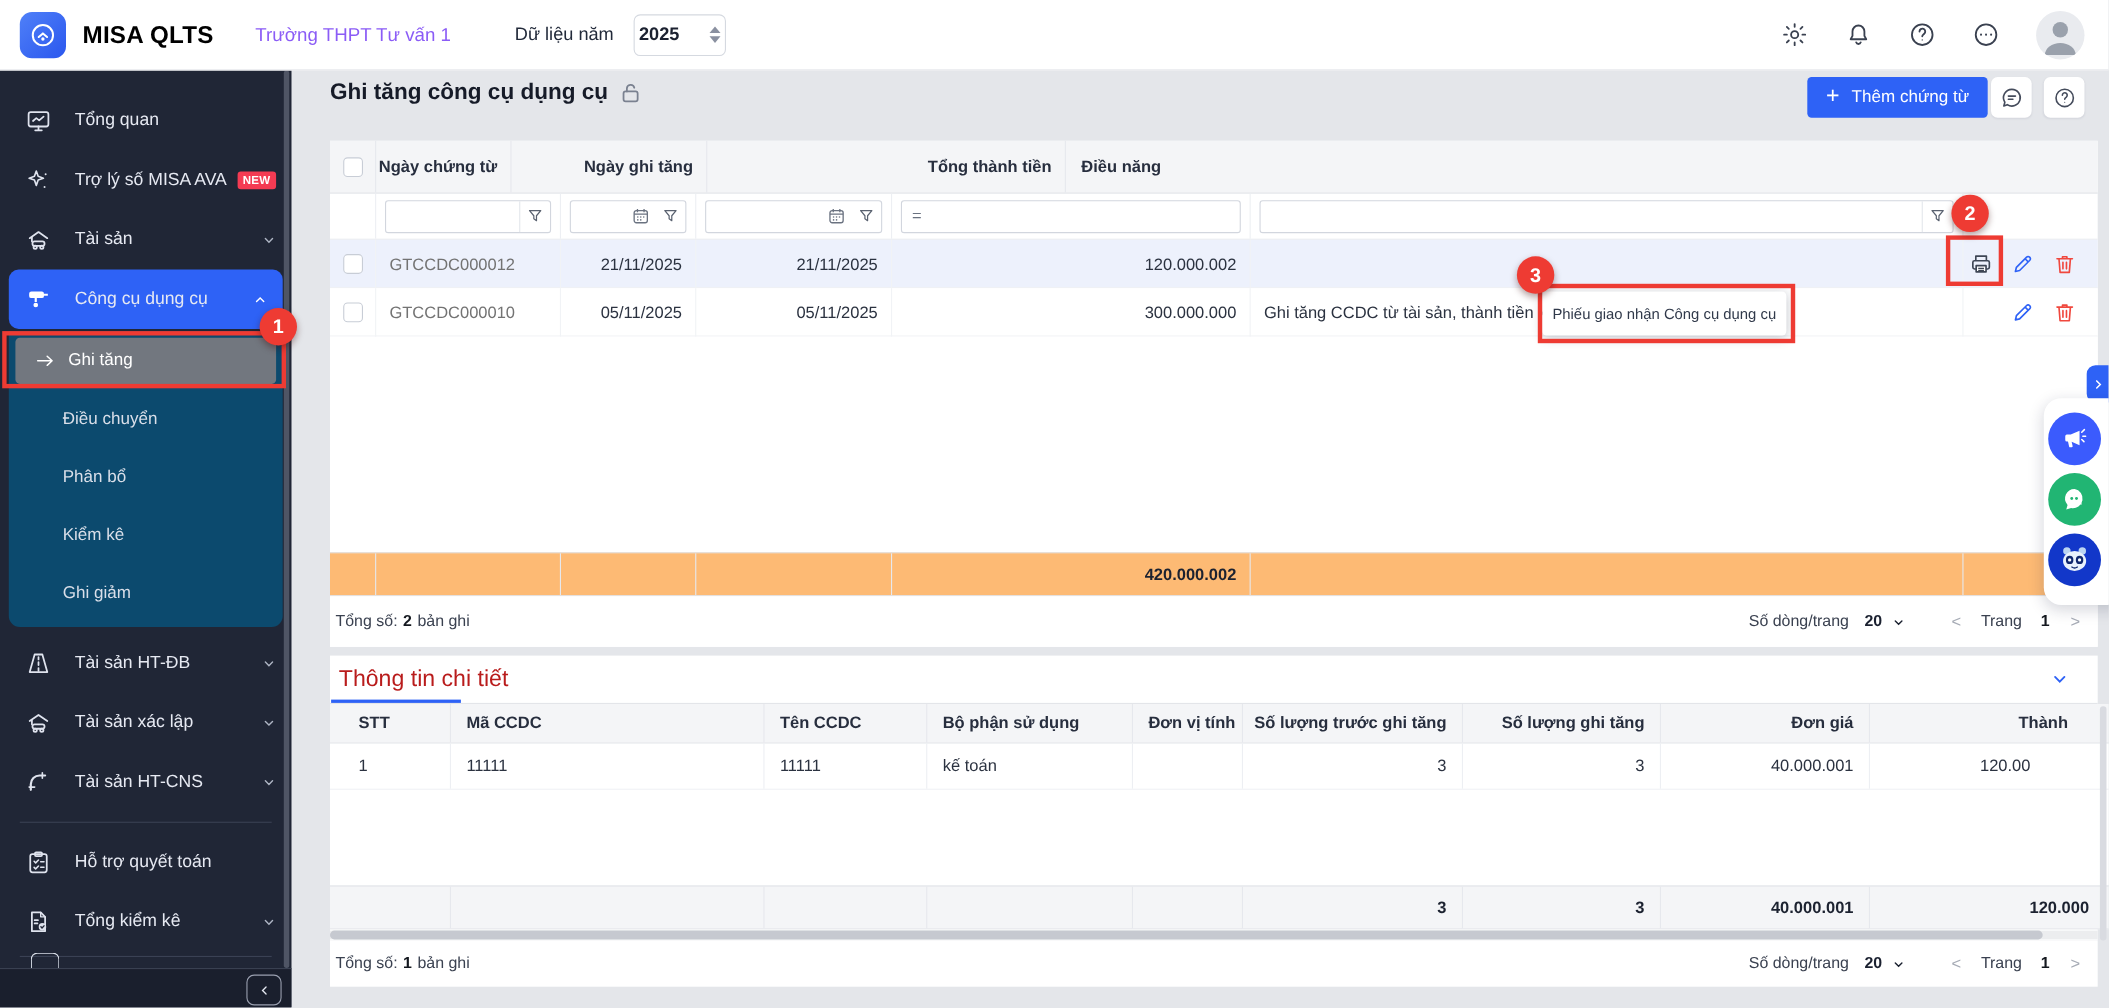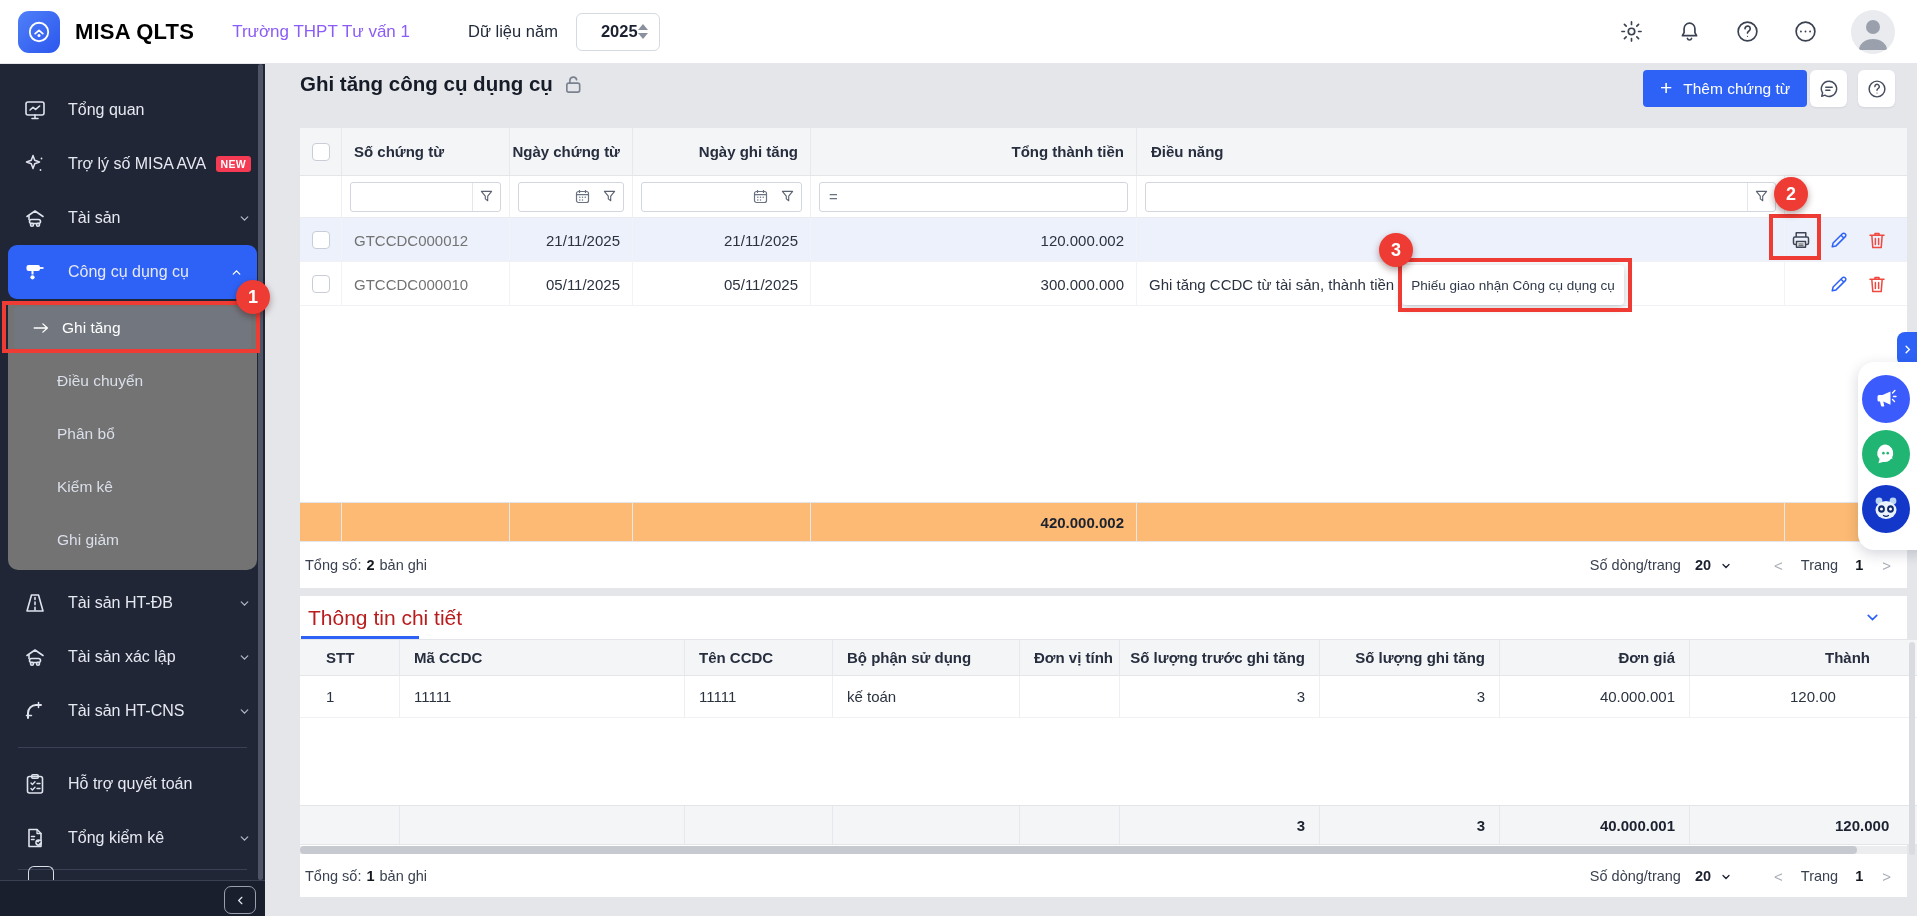--- a/index.html
+++ b/index.html
@@ -10,40 +10,40 @@
 
   
   .app-header{position:absolute;left:0;top:0;width:1917px;height:64px;background:#fff;
               border-bottom:1px solid #E5E7EB;display:flex;align-items:center;box-sizing:border-box;z-index:20}
   .logo{width:42px;height:42px;border-radius:11px;margin-left:18px;
         background:linear-gradient(135deg,#4F80F8,#2B57EE);display:flex;align-items:center;justify-content:center}
   .brand{font-size:22px;font-weight:800;color:#000000;margin-left:15px;letter-spacing:.2px}
   .org{font-size:17px;color:#8b5cf6;margin-left:38px}
   .yl{font-size:16.5px;color:#222A3A;margin-left:58px}
   .yearbox{margin-left:18px;width:84px;height:38px;border:1px solid #D5D9E0;border-radius:6px;background:#fff;
-           display:flex;align-items:center;justify-content:space-between;padding:0 24px;box-sizing:border-box}
+           display:flex;align-items:center;justify-content:space-between;padding:0 4px;box-sizing:border-box}
   .yearbox .yv{font-size:16.5px;color:#1B2130;font-weight:600}
   .stp{display:flex;flex-direction:column;gap:3px}
   .stp i{display:block;width:0;height:0;border-left:5px solid transparent;border-right:5px solid transparent}
   .stp .up{border-bottom:6px solid #8A90A0}.stp .dn{border-top:6px solid #8A90A0}
   .hicons{margin-left:auto;display:flex;align-items:center;gap:33px;margin-right:22px;color:#3A4150}
   .avatar{width:44px;height:44px;border-radius:50%;background:#E9EBEF;display:flex;align-items:center;justify-content:center;overflow:hidden}
 
   
   .sidebar{position:absolute;left:0;top:64px;width:265px;height:852px;background:#202636;z-index:10;overflow:hidden}
   .nav{position:relative;height:54px;display:flex;align-items:center;padding:0 14px 0 22px;
        color:#E6E9F2;font-size:16px;box-sizing:border-box;cursor:pointer}
   .nav .nic{width:26px;display:flex;justify-content:center;color:#DFE3EE}
   .nav .lbl{margin-left:20px;white-space:nowrap}
   .nav .chev{margin-left:auto;color:#AEB5C4}
   .nav.active{background:#2E62F6;margin:0 8px;border-radius:9px;padding-left:14px}
   .nav.active .chev{color:#fff}
   .badge{margin-left:auto;background:#F43B53;color:#fff;font-size:10.5px;font-weight:700;
          padding:2px 5px;border-radius:3px;letter-spacing:.3px}
-  .submenu{margin:2px 8px 6px;background:#737373;border-radius:0 0 10px 10px;padding:0 0 4px}
+  .submenu{margin:2px 8px 6px;background:#0c4a6e;border-radius:0 0 10px 10px;padding:0 0 4px}
   .sub{height:53px;display:flex;align-items:center;padding-left:49px;font-size:15.5px;color:#DADFE9;cursor:pointer}
   .ghislot{height:53px;display:flex;align-items:center;padding:0 6px;box-sizing:border-box}
   .ghitang{flex:1;height:42px;background:#72777F;border-radius:4px;display:flex;align-items:center;
            color:#fff;font-size:15.5px;padding-left:18px;gap:12px}
   .sdiv{height:1px;background:#3A4154;margin:9px 18px}
   .partial-ic{position:absolute;left:28px;top:802px;width:24px;height:22px;border:1.7px solid #D9DEE8;
               border-radius:6px 6px 0 0;border-bottom:none}
   .sbot{position:absolute;left:0;top:816px;width:265px;height:36px;background:#1A1F2D;border-top:1px solid #394051}
   .collapse-btn{position:absolute;right:9px;top:5px;width:30px;height:26px;border:1.6px solid #9AA0B0;
                 border-radius:7px;display:flex;align-items:center;justify-content:center;color:#E6E9F2;cursor:pointer}
@@ -106,21 +106,21 @@
   .cb{width:18px;height:18px;border:1.5px solid #C8CDD6;border-radius:4px;background:#fff;box-sizing:border-box;cursor:pointer}
   .ccenter{justify-content:center;padding:0}
 
   
   .dcard{position:absolute;left:300px;top:596px;width:1607px;z-index:3}
   .dtabs{height:44px;background:#fff;border-bottom:1px solid #E3E5E9;position:relative;display:flex;align-items:center;width:1607px;box-sizing:border-box}
   .dtab{color:#b91c1c;font-size:21px;margin-left:8px;cursor:pointer}
   .dtabline{position:absolute;left:1px;bottom:0;width:118px;height:3px;background:#2E62F6}
   .dchev{position:absolute;right:26px;top:13px;color:#2E62F6;cursor:pointer}
   .drow{display:flex;width:1670px;box-sizing:border-box;background:#fff}
-  .d0{width:100px}.d1{width:285px}.d2{width:148px}.d3{width:187px}.d4{width:100px}
+  .d0{width:110px}.d1{width:285px}.d2{width:148px}.d3{width:187px}.d4{width:100px}
   .d5{width:200px}.d6{width:180px}.d7{width:190px}.d8{width:270px}
   .dcell{display:flex;align-items:center;box-sizing:border-box;border-right:1px solid #EDEFF3;
          padding:0 14px;font-size:15px;color:#2B3240;white-space:nowrap;overflow:hidden}
   .dhead{height:36px;background:#F4F5F7;border-bottom:1px solid #E3E5E9}
   .dhead .dcell{font-weight:700;color:#272E3E;border-right-color:#E6E8ED}
   .ddata{height:42px;border-bottom:1px solid #EFF1F4}
   .dfill{height:87px;background:#fff;width:1670px}
   .dsum{height:40px;background:#F4F5F7;border-top:1px solid #E3E5E9;border-bottom:1px solid #E3E5E9}
   .dsum .dcell{font-weight:700;color:#1C2230;border-right-color:#E6E8ED}
   .pad0{padding-left:26px}
@@ -402,21 +402,20 @@
         <circle cx="12" cy="16.3" r=".6" fill="currentColor" stroke="none"></circle>
     </svg>
   </div>
 
   <div class="gcard">
 
     <div class="grow ghead">
       <div class="cell c0 ccenter">
           <span class="cb"></span>
         </div>
-      <div class="cell c1">Số chứng từ</div>
       <div class="cell c2 r">Ngày chứng từ</div>
       <div class="cell c3 r">Ngày ghi tăng</div>
       <div class="cell c4 r">Tổng thành tiền</div>
       <div class="cell c6 last" style="padding-left:14px">Điều năng</div>
     </div>
 
     <div class="grow gfilter">
       <div class="cell c0 ccenter"></div>
       <div class="cell c1">
         <div class="fbox">

